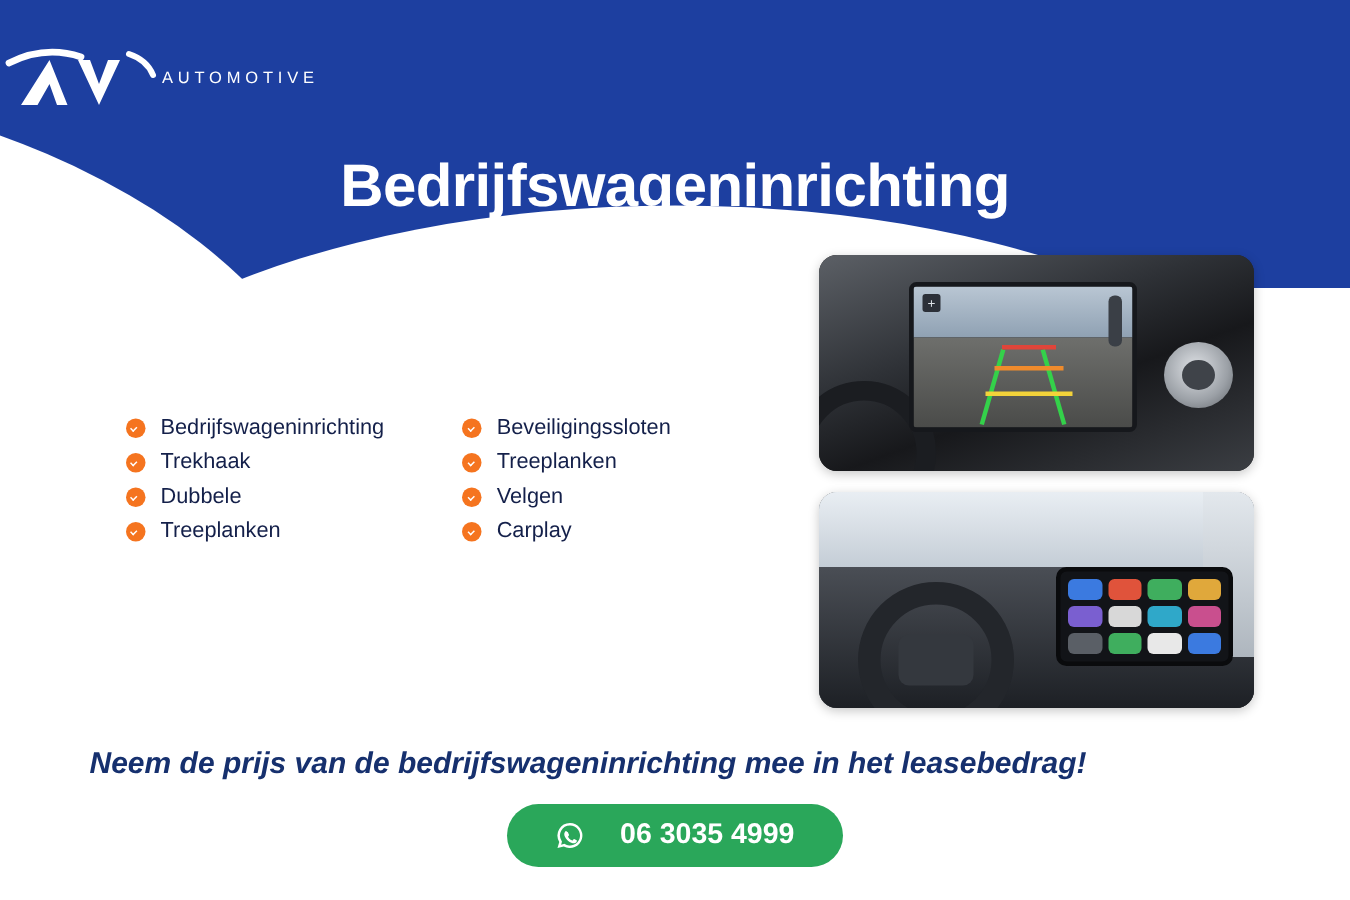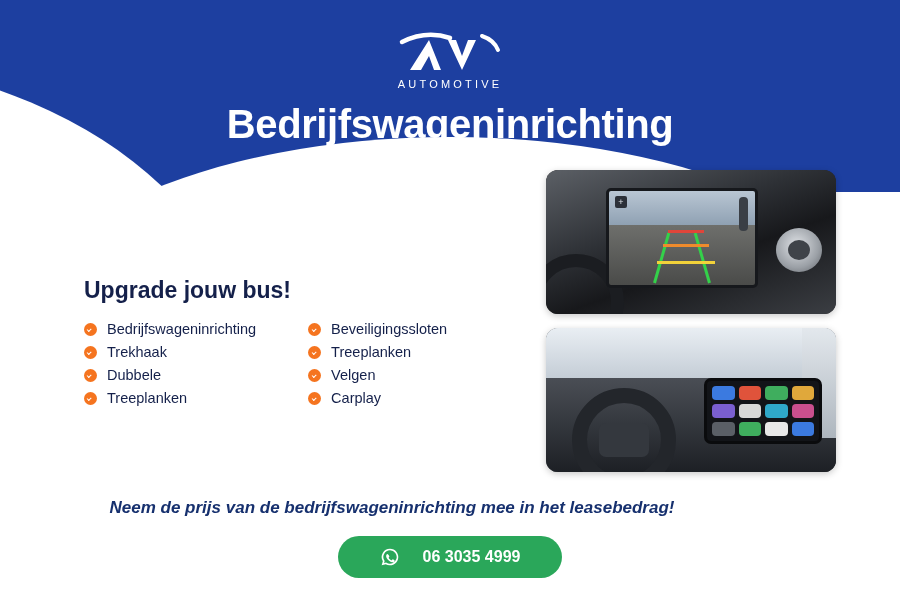--- a/index.html
+++ b/index.html
@@ -42,21 +42,21 @@
     width: 900px;
     height: 210px;
     background: #ffffff;
     border-radius: 50% 50% 0 0 / 100% 100% 0 0;
   }
 
   
   .logo-wrap {
     position: absolute;
     top: 26px; left: 0; width: 900px;
-    display: flex; flex-direction: column; align-items: center;
+    display: flex; flex-direction: row; align-items: center;
     z-index: 5;
   }
   .logo-mark {
     width: 108px; height: 50px;
     position: relative;
   }
   .logo-text {
     color: #ffffff;
     font-size: 11px;
     letter-spacing: 3.2px;
@@ -204,36 +204,36 @@
     position: absolute; right: 0; top: 0; width: 34px; height: 110px;
     background: linear-gradient(#e3e8ed, #aeb6be);
   }
 
   
   .tagline {
     position: absolute;
     top: 498px; left: 0; width: 784px;
     text-align: center;
     color: #16306e;
-    font-size: 17px;
+    font-size: 20px;
     font-weight: bold;
     font-style: italic;
   }
 
   
   .cta {
     position: absolute;
     left: 338px; top: 536px;
     width: 224px; height: 42px;
     background: #2aa75a;
     border-radius: 21px;
     display: flex; align-items: center; justify-content: center;
     gap: 23px;
     color: #ffffff;
-    font-size: 16px;
+    font-size: 19px;
     font-weight: bold;
     cursor: pointer;
     border: none;
   }
   .wa-icon { width: 20px; height: 20px; display: block; }
 </style>
 </head>
 <body>
 
 <div class="poster">
@@ -251,21 +251,20 @@
         <path d="M52 14 L66 44 L80 14 L72 14 L66 30 L60 14 Z" fill="#ffffff"></path>
         <path d="M86 10 Q98 14 102 24" stroke="#ffffff" stroke-width="4" fill="none" stroke-linecap="round"></path>
       </svg>
     </div>
     <div class="logo-text">AUTOMOTIVE</div>
   </div>
 
   <div class="title">Bedrijfswageninrichting</div>
 
   <div class="upgrade">
-    <div class="upgrade-heading">Upgrade jouw bus!</div>
     <div class="lists">
       <div class="list-col">
         <div class="li">
           <span class="bullet"></span>
           <span>Bedrijfswageninrichting</span>
         </div>
         <div class="li">
           <span class="bullet"></span>
           <span>Trekhaak</span>
         </div>

